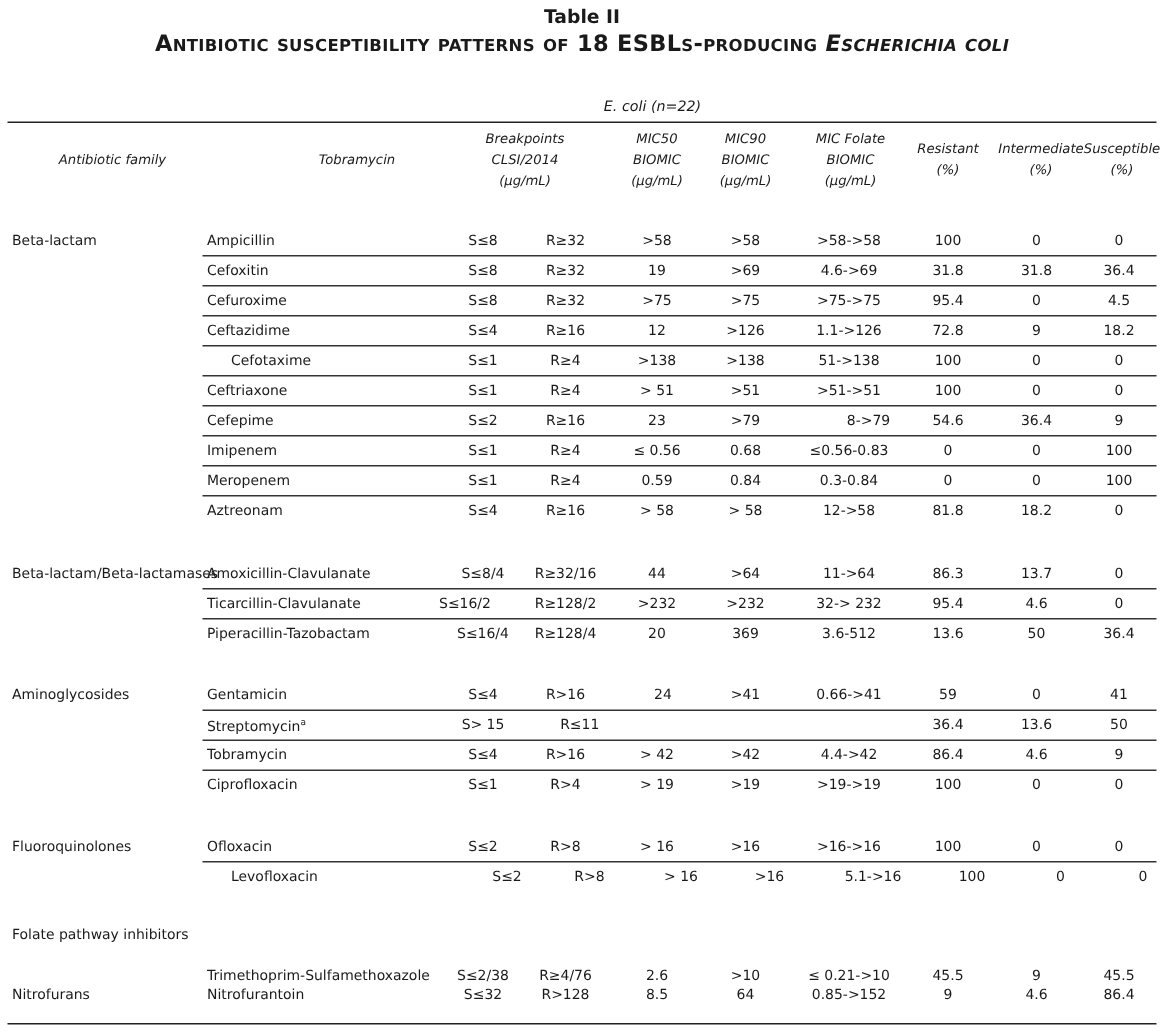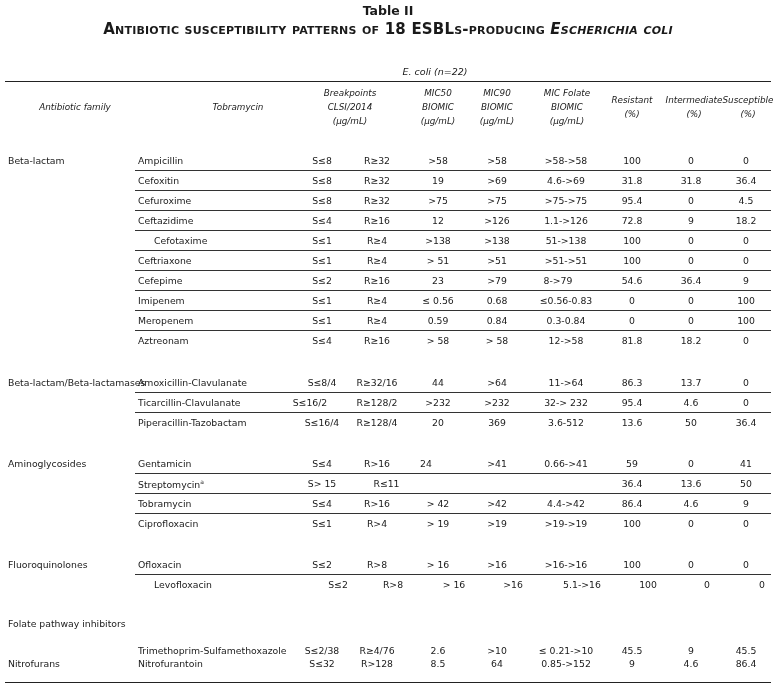--- a/index.html
+++ b/index.html
@@ -140,21 +140,21 @@
       <span class="c ctr" style="left: 691px;">0</span>
       <span class="c ctr" style="left: 746px;">0</span>
       <div class="sep"></div>
     </div>
     <div class="row" style="top: 271px;">
       <span class="c" style="left: 138px;"><span>Cefepime</span></span>
       <span class="c ctr" style="left: 322px;">S≤2</span>
       <span class="c ctr" style="left: 377px;">R≥16</span>
       <span class="c ctr" style="left: 438px;">23</span>
       <span class="c ctr" style="left: 497px;">&gt;79</span>
-      <span class="c ctr" style="left: 558px;">8-&gt;79</span>
+      <span class="c ctr" style="left: 579px;">8-&gt;79</span>
       <span class="c ctr" style="left: 632px;">54.6</span>
       <span class="c ctr" style="left: 691px;">36.4</span>
       <span class="c ctr" style="left: 746px;">9</span>
       <div class="sep"></div>
     </div>
     <div class="row" style="top: 291px;">
       <span class="c" style="left: 138px;"><span>Imipenem</span></span>
       <span class="c ctr" style="left: 322px;">S≤1</span>
       <span class="c ctr" style="left: 377px;">R≥4</span>
       <span class="c ctr" style="left: 438px;">≤ 0.56</span>
@@ -222,21 +222,21 @@
       <span class="c ctr" style="left: 566px; text-align: center;">3.6-512</span>
       <span class="c ctr" style="left: 632px;">13.6</span>
       <span class="c ctr" style="left: 691px;">50</span>
       <span class="c ctr" style="left: 746px;">36.4</span>
     </div>
     <div class="family" style="top: 458px; text-align: center;">Aminoglycosides</div>
     <div class="row" style="top: 454px;">
       <span class="c" style="left: 138px;"><span>Gentamicin</span></span>
       <span class="c ctr" style="left: 322px;">S≤4</span>
       <span class="c ctr" style="left: 377px;">R&gt;16</span>
-      <span class="c ctr" style="left: 426px;">24</span>
+      <span class="c ctr" style="left: 442px;">24</span>
       <span class="c ctr" style="left: 497px;">&gt;41</span>
       <span class="c ctr" style="left: 566px;">0.66-&gt;41</span>
       <span class="c ctr" style="left: 632px;">59</span>
       <span class="c ctr" style="left: 691px;">0</span>
       <span class="c ctr" style="left: 746px;">41</span>
       <div class="sep"></div>
     </div>
     <div class="row" style="top: 474px;">
       <span class="c" style="left: 138px;"><span>Streptomycin</span><sup>a</sup></span>
       <span class="c ctr" style="left: 322px;">S&gt; 15</span>

